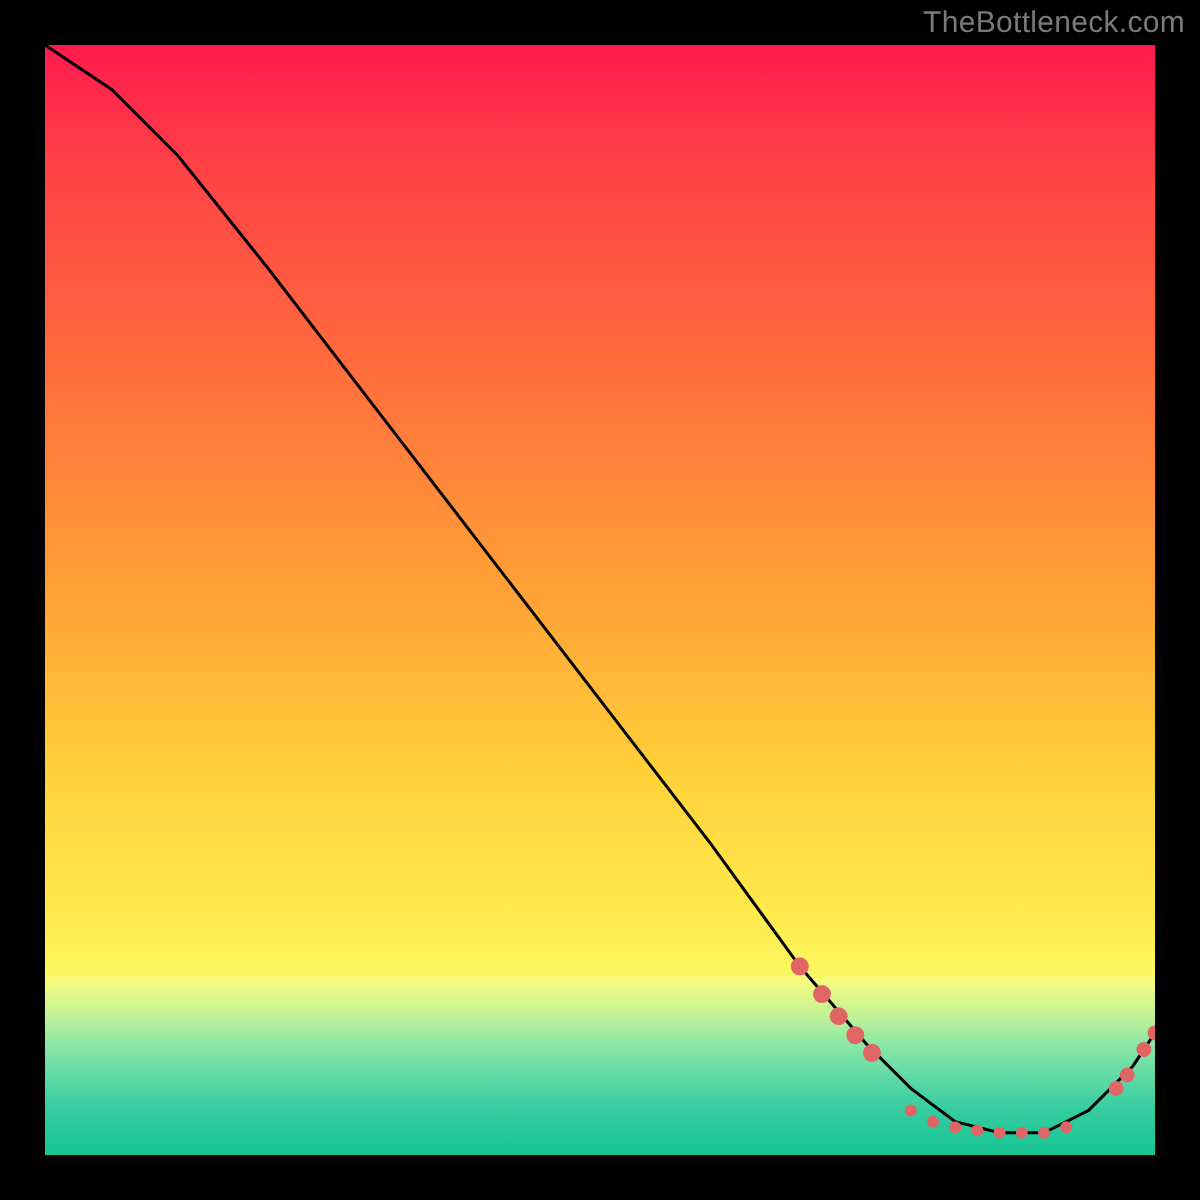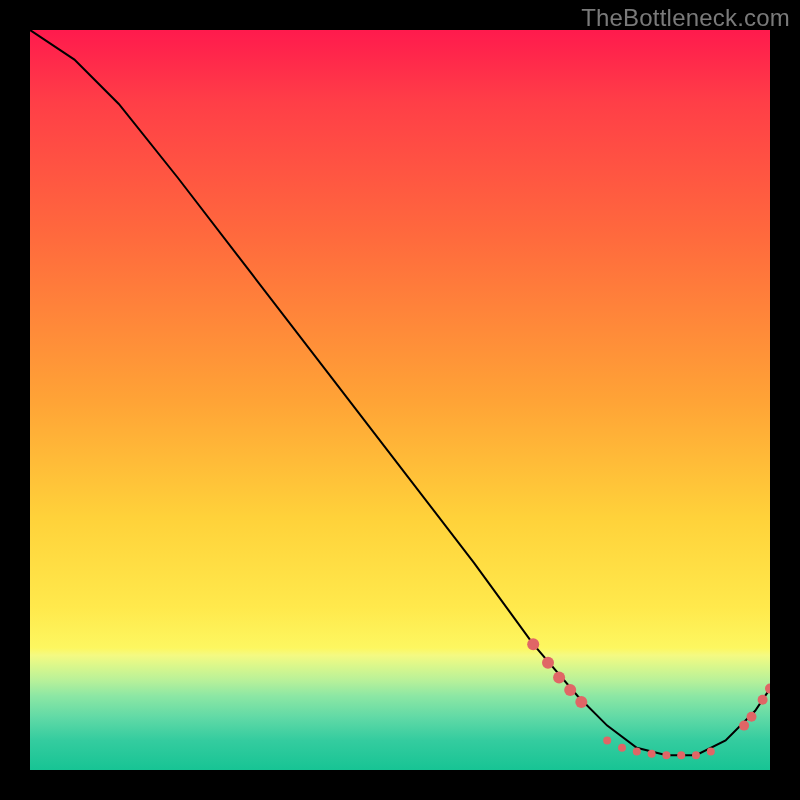--- a/index.html
+++ b/index.html
@@ -15,21 +15,21 @@
     position: relative;
     width: 800px;
     height: 800px;
     background: #000;
   }
   .watermark {
     position: absolute;
     top: 4px;
     right: 10px;
     color: #7a7a7a;
-    font-size: 24px;
+    font-size: 20px;
     font-weight: 500;
     letter-spacing: 0.2px;
     z-index: 10;
   }
   .plot-area {
     position: absolute;
     left: 30px;
     top: 30px;
     width: 740px;
     height: 740px;

